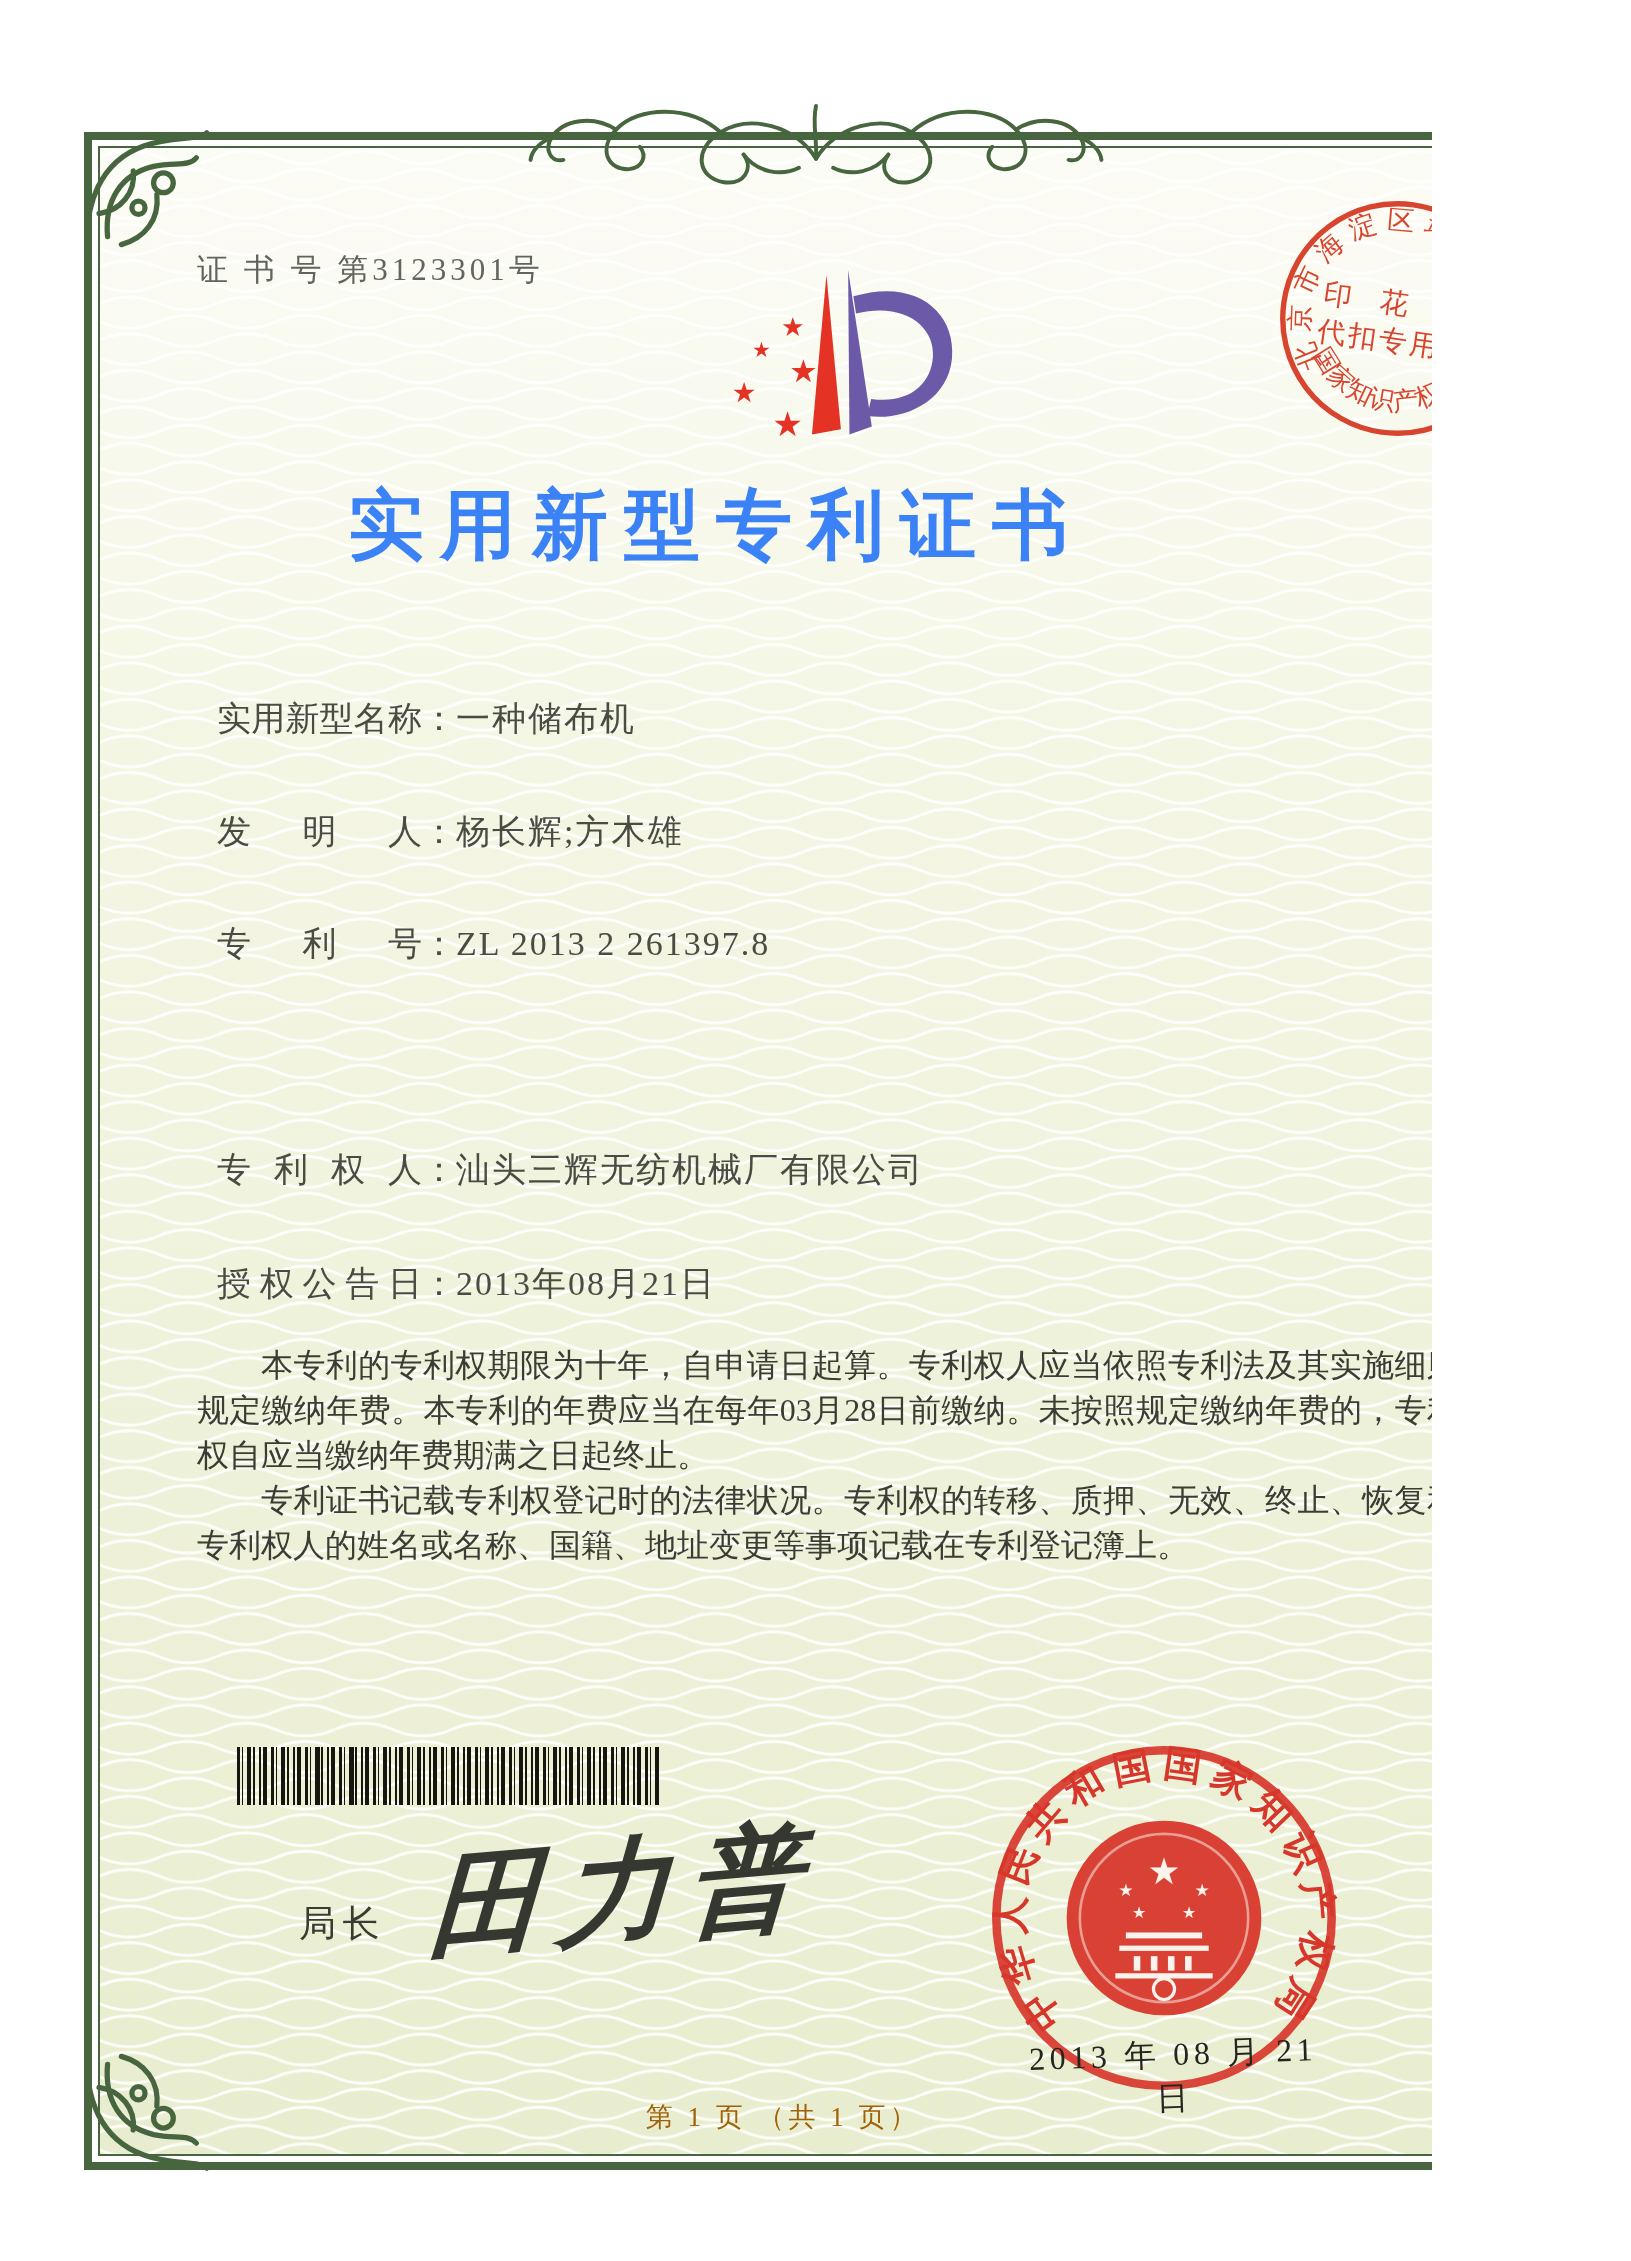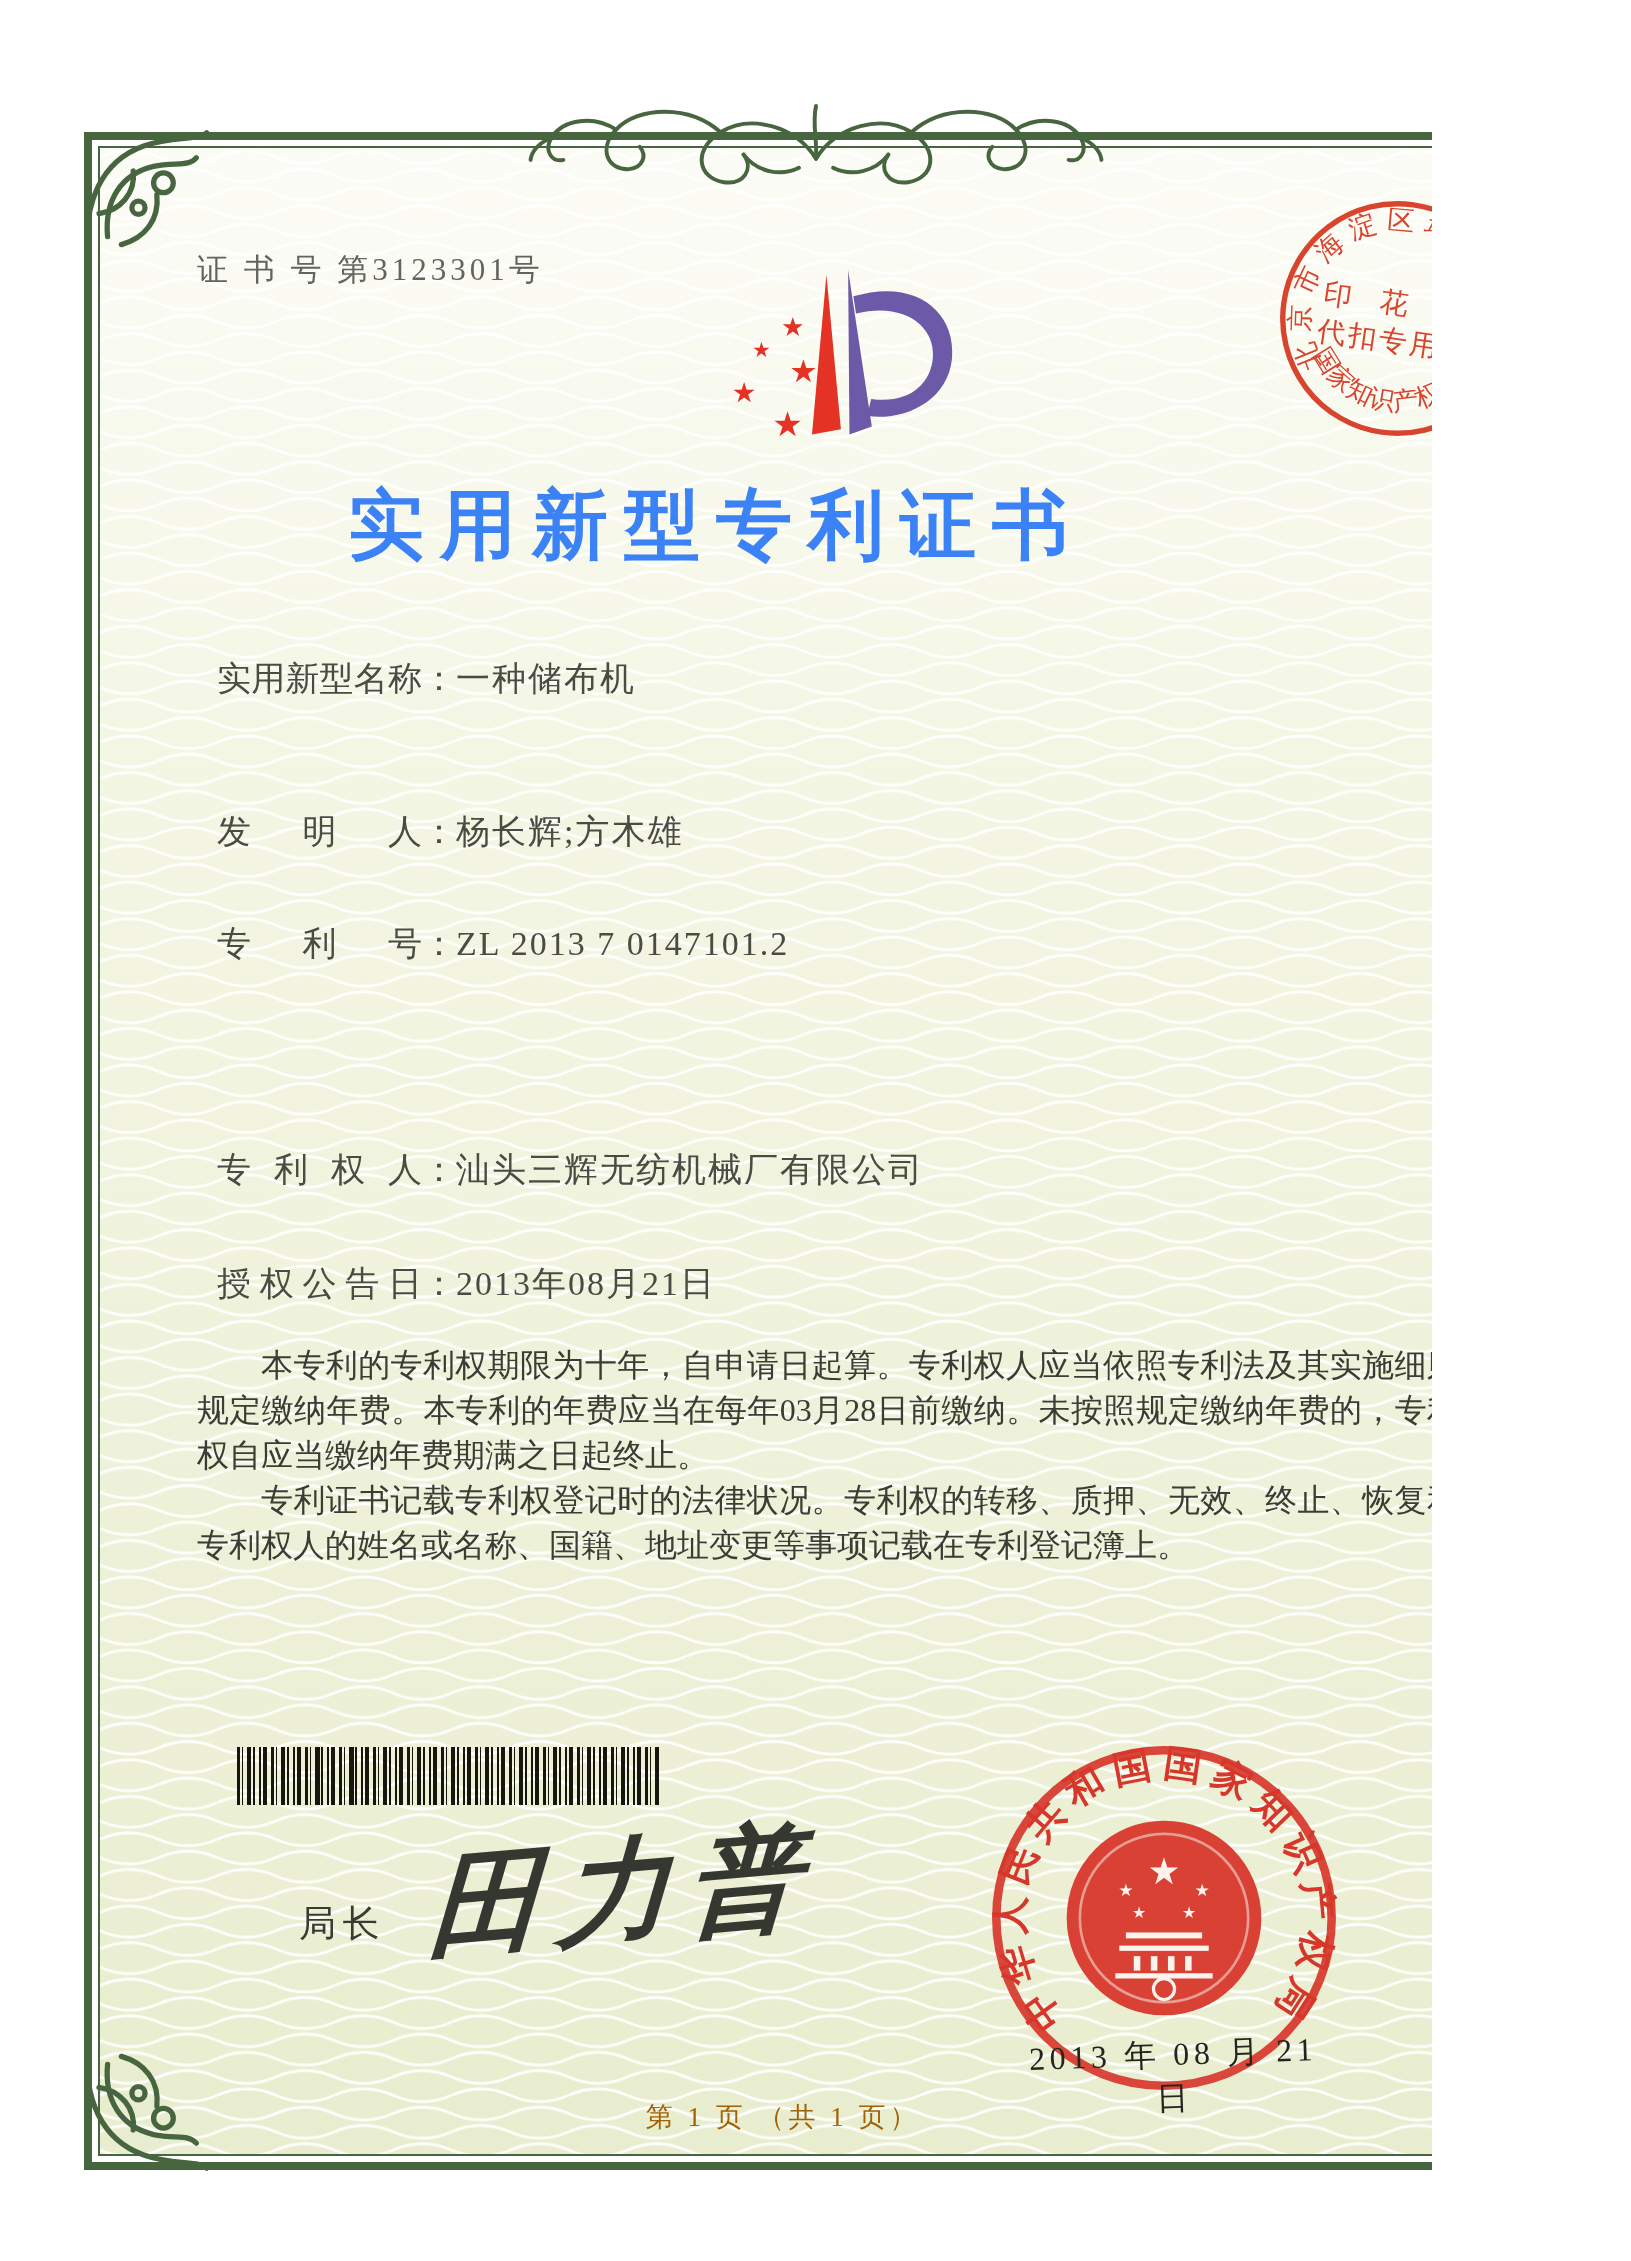--- a/index.html
+++ b/index.html
@@ -155,28 +155,28 @@
     </text>
     <text x="180" y="172" font-size="42" fill="#d8452f" text-anchor="middle" letter-spacing="16">印 花 税</text>
     <text x="180" y="228" font-size="42" fill="#d8452f" text-anchor="middle" letter-spacing="4">代扣专用章</text>
     <text font-size="38" fill="#d8452f" letter-spacing="6">
       <textPath href="#taxBot" startOffset="2" textLength="272" lengthAdjust="spacing">国家知识产权局</textPath>
     </text>
   </svg>
 
   <div class="page-title">实用新型专利证书</div>
 
-  <div class="frow" style="top:656px;">
+  <div class="frow" style="top:696px;">
     <span class="flabel">实用新型名称</span><span class="fcolon">：</span><span class="fvalue">一种储布机</span>
   </div>
   <div class="frow" style="top:809px;">
     <span class="flabel">发明人</span><span class="fcolon">：</span><span class="fvalue">杨长辉;方木雄</span>
   </div>
   <div class="frow" style="top:921px;">
-    <span class="flabel">专利号</span><span class="fcolon">：</span><span class="fvalue">ZL 2013 7 0147101.2</span>
+    <span class="flabel">专利号</span><span class="fcolon">：</span><span class="fvalue">ZL 2013 2 261397.8</span>
   </div>
   <div class="frow" style="top:1147px;">
     <span class="flabel">专利权人</span><span class="fcolon">：</span><span class="fvalue">汕头三辉无纺机械厂有限公司</span>
   </div>
   <div class="frow" style="top:1261px;">
     <span class="flabel">授权公告日</span><span class="fcolon">：</span><span class="fvalue">2013年08月21日</span>
   </div>
 
   <div class="paras">
     <p>本专利的专利权期限为十年，自申请日起算。专利权人应当依照专利法及其实施细则规定缴纳年费。本专利的年费应当在每年03月28日前缴纳。未按照规定缴纳年费的，专利权自应当缴纳年费期满之日起终止。</p>

